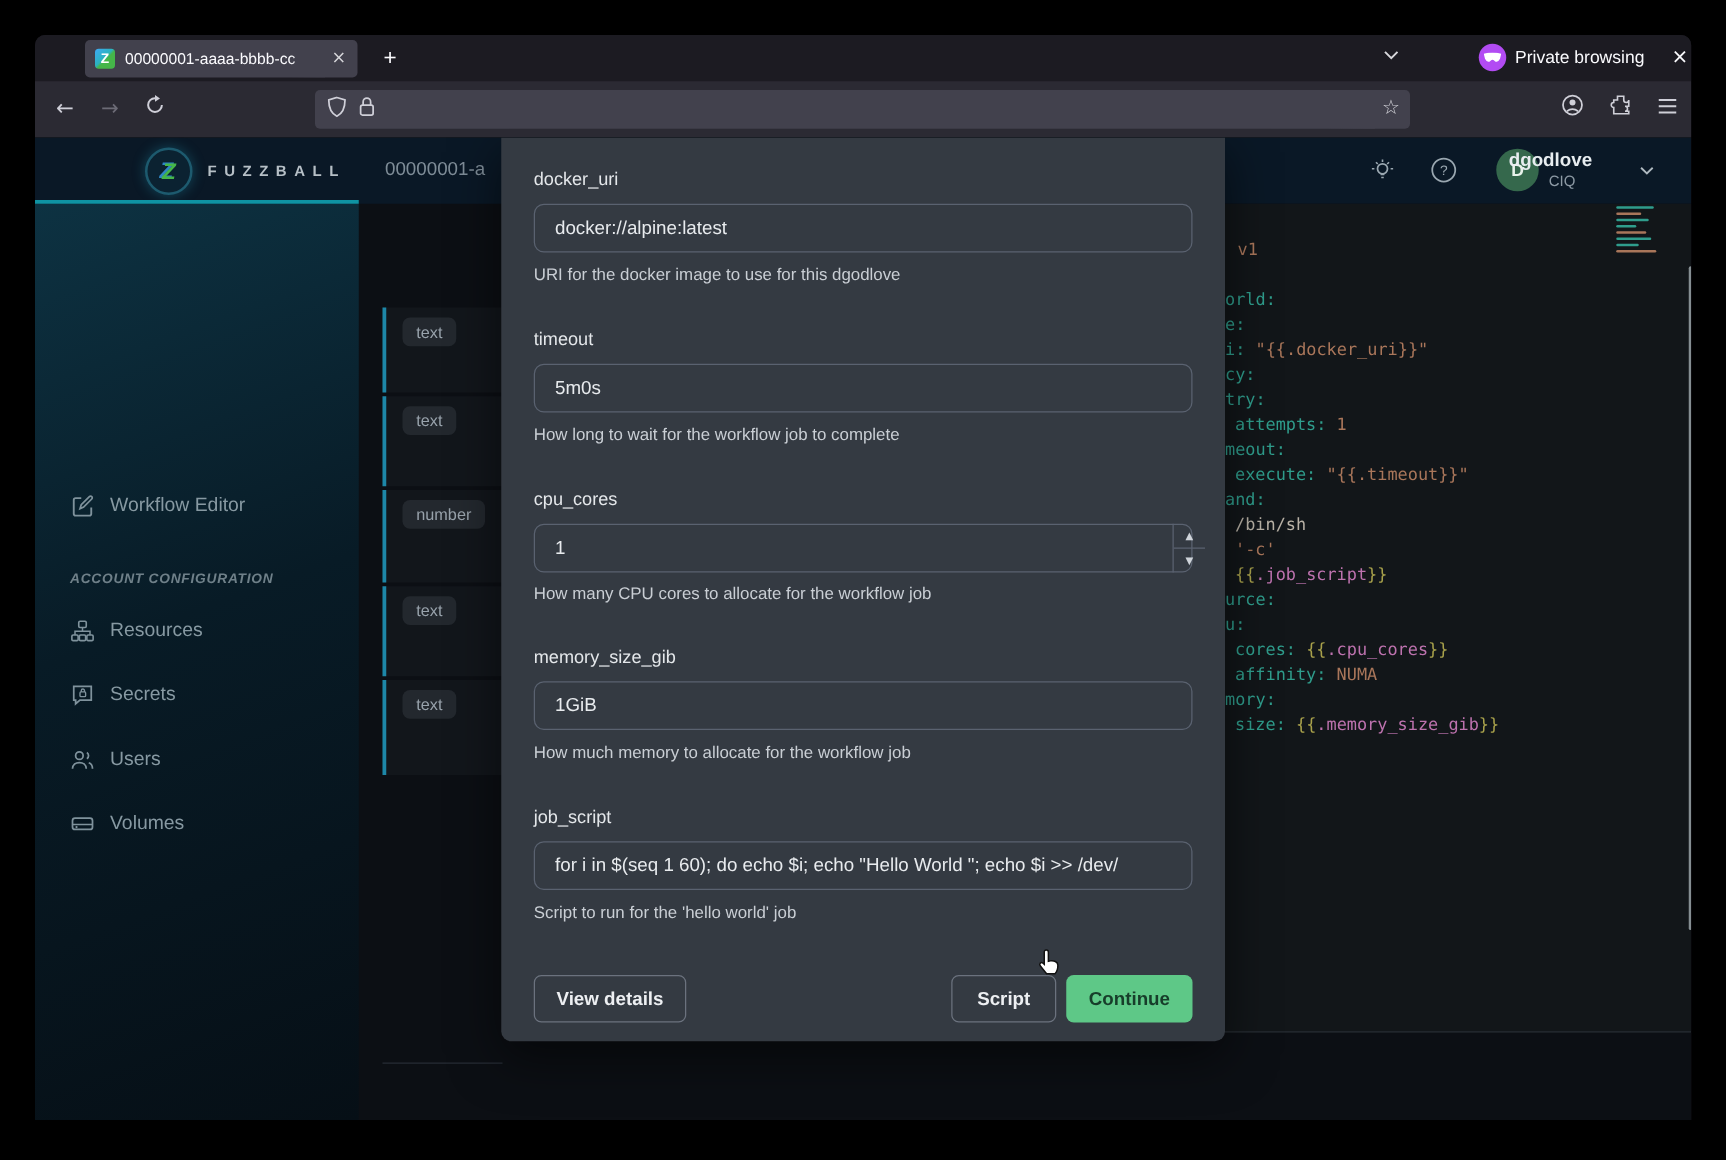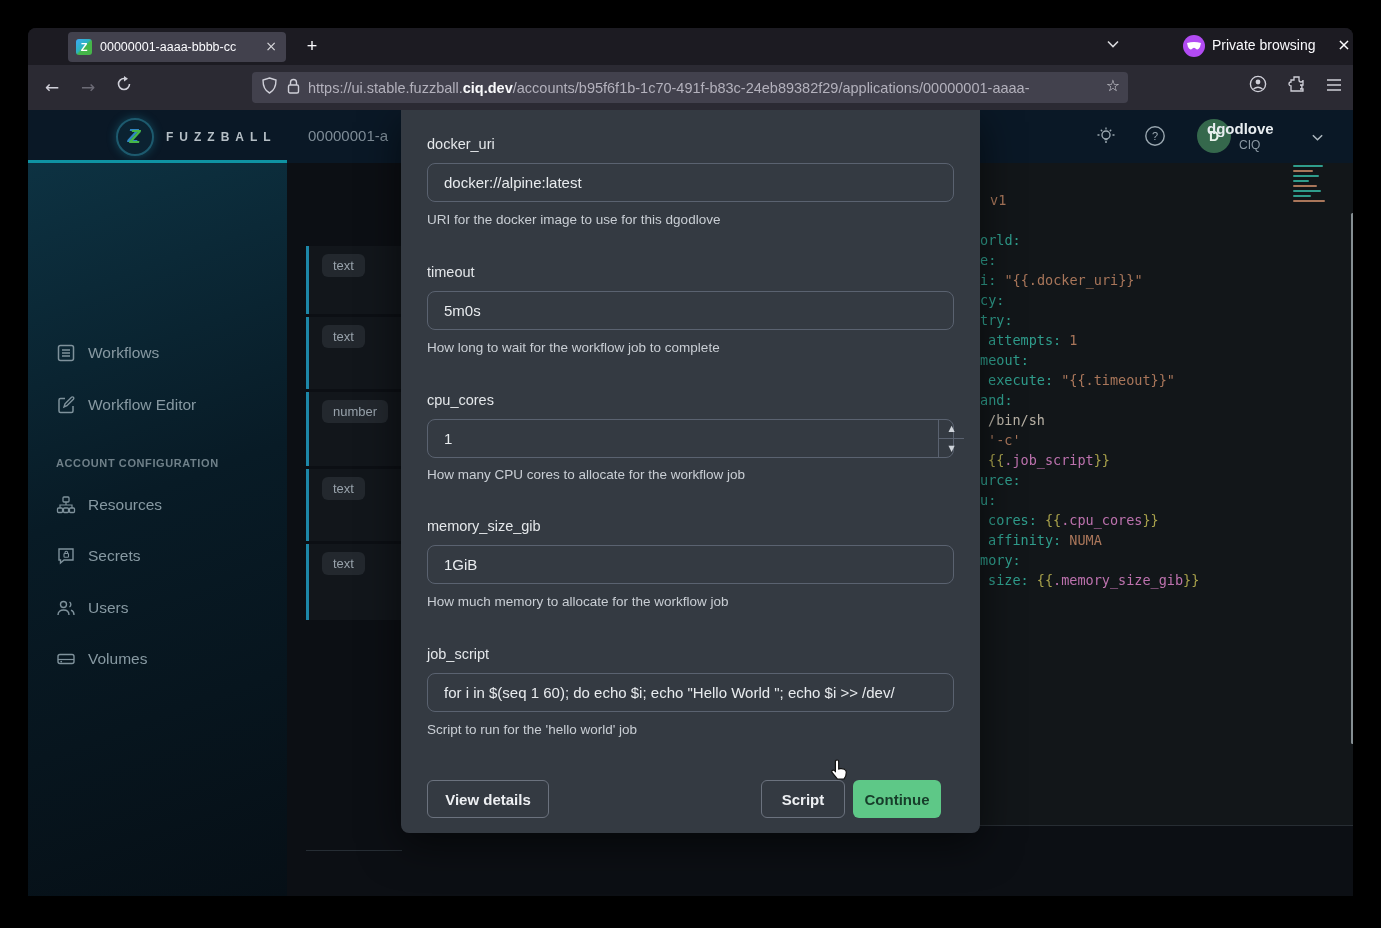--- a/index.html
+++ b/index.html
@@ -47,21 +47,21 @@
   #user-chevron { position:absolute; left:1283px; top:20px; color:#aeb8bf; }
 
   #teal-strip { position:absolute; left:0; top:50px; width:259px; height:3px; background:#0f93a3; z-index:3; }
 
   
   #sidebar { position:absolute; left:0; top:53px; width:259px; height:733px; background:linear-gradient(160deg,#0d3242 0%,#081b26 45%,#060f16 100%); }
   #account-select { position:absolute; left:18px; top:20px; width:221px; height:42px; border:1px solid #34505c; border-radius:8px; display:flex; align-items:center; padding:0 14px; color:#c8d1d6; font-size:15px; }
   #account-select .chev { margin-left:auto; color:#8fa0a9; }
   .side-item { position:absolute; left:18px; width:230px; height:28px; display:flex; align-items:center; color:#8799a2; font-size:15.5px; }
   .side-item svg { margin:0 12px 0 10px; flex:0 0 20px; color:#7f929c; }
-  #side-section { position:absolute; left:28px; top:294px; color:#6f8089; font-size:11px; font-weight:bold; letter-spacing:.6px; }
+  #side-section { position:absolute; left:28px; top:294px; color:#6f8089; font-size:11px; font-weight:bold; letter-spacing:.6px;font-style:italic; }
 
   
   .bg-card { position:absolute; left:278px; width:300px; background:#12161b; border-left:3px solid #1d87a8; }
   .bg-badge { display:inline-block; margin:8px 0 0 13px; background:#23282e; color:#98a2ab; font-size:13px; padding:4px 11px; border-radius:6px; }
   #left-divider { position:absolute; left:278px; top:740px; width:96px; height:1px; background:#262d34; }
 
   
   #editor { position:absolute; left:672px; top:53px; width:653px; height:663px; background:#121619; border-bottom:1px solid #272d33; }
   #code-lines { position:absolute; left:280px; top:27px; font-family:"DejaVu Sans Mono", monospace; font-size:13.5px; line-height:20px; white-space:pre; }
   .c-key { color:#2f9d8c; } .c-str { color:#a9765a; } .c-plain { color:#b9b2a6; }
@@ -74,21 +74,21 @@
   #modal { position:absolute; left:373px; top:0; width:579px; height:723px; background:#343a42; border-radius:0 0 8px 8px; box-shadow:0 12px 40px rgba(0,0,0,.55); z-index:40; }
   .fld-label { position:absolute; left:26px; color:#e4e7ea; font-size:14.5px; }
   .fld-input { position:absolute; left:26px; width:527px; height:39px; background:transparent; border:1px solid #5a6270; border-radius:8px; color:#e8ebee; font-size:15px; padding:0 16px; font-family:"Liberation Sans", sans-serif; outline:none; }
   .fld-help { position:absolute; left:26px; color:#c9ced4; font-size:13.5px; }
   #spinner { position:absolute; left:537px; width:26px; height:39px; border-left:1px solid #5a6270; display:flex; flex-direction:column; }
   #spinner span { flex:1; display:flex; align-items:center; justify-content:center; color:#cfd4da; font-size:8px; }
   #spin-up { border-bottom:1px solid #5a6270; }
   .mdl-btn { position:absolute; height:38px; border-radius:6px; font-size:15px; font-weight:bold; display:flex; align-items:center; justify-content:center; border:1px solid #6b727e; color:#edeff2; background:transparent; }
   #btn-viewdetails { left:26px; top:670px; width:122px; }
   #btn-cancel { left:360px; top:670px; width:84px; }
-  #btn-continue { left:452px; top:670px; width:88px; background:#5ec887; border:none; color:#173d2a; }
+  #btn-continue { left:452px; top:670px; width:101px; background:#5ec887; border:none; color:#173d2a; }
 
   #cursor { position:absolute; left:830px; top:758px; z-index:100; }
 </style>
 </head>
 <body>
 
 <div id="window">
 
   <div id="tabbar">
     <div id="tab">
@@ -126,21 +126,20 @@
         <svg width="15" height="17" viewBox="0 0 15 17">
             <path d="M7.5 1 L14 3 C14 10 11.5 14 7.5 16 C3.5 14 1 10 1 3 Z" fill="none" stroke="currentColor" stroke-width="1.4"></path>
           </svg>
       </span>
       <span style="color:#cfcfd8; margin-left:10px">
         <svg width="13" height="16" viewBox="0 0 13 16">
             <rect x="1.5" y="7" width="10" height="8" rx="1.5" fill="none" stroke="currentColor" stroke-width="1.4"></rect>
             <path d="M3.5 7 V4.5 A3 3 0 0 1 9.5 4.5 V7" fill="none" stroke="currentColor" stroke-width="1.4"></path>
           </svg>
       </span>
-      <span id="url-text"><span>https://ui.stable.fuzzball.</span><b>ciq.dev</b><span>/accounts/b95f6f1b-1c70-491f-b83c-24eb89382f29/applications/00000001-aaaa-</span></span>
       <span id="url-fade"></span>
       <span id="url-star" class="glyph">☆</span>
     </div>
     <div class="nav-ico" style="left:1218px">
       <svg width="18" height="18" viewBox="0 0 18 18">
           <circle cx="9" cy="9" r="7.6" fill="none" stroke="currentColor" stroke-width="1.4"></circle>
           <circle cx="9" cy="7" r="2.4" fill="currentColor"></circle>
           <path d="M4.5 14 Q9 10.5 13.5 14" fill="none" stroke="currentColor" stroke-width="1.4"></path>
         </svg>
     </div>
@@ -185,27 +184,20 @@
         <svg width="13" height="13" viewBox="0 0 14 14">
             <polyline points="2,4.5 7,9.5 12,4.5" fill="none" stroke="currentColor" stroke-width="1.6"></polyline>
           </svg>
       </div>
     </div>
 
     <div id="teal-strip"></div>
 
     <div id="sidebar">
 
-      <div class="side-item" style="top:176px">
-        <svg width="20" height="20" viewBox="0 0 20 20">
-            <rect x="2.5" y="2.5" width="15" height="15" rx="2" fill="none" stroke="currentColor" stroke-width="1.5"></rect>
-            <path d="M6 7 h8 M6 10 h8 M6 13 h8" stroke="currentColor" stroke-width="1.3"></path>
-          </svg>
-        <span>Workflows</span>
-      </div>
       <div class="side-item" style="top:228px">
         <svg width="20" height="20" viewBox="0 0 20 20">
             <path d="M17 11 v5 a1.5 1.5 0 0 1 -1.5 1.5 h-11 A1.5 1.5 0 0 1 3 16 V5 a1.5 1.5 0 0 1 1.5 -1.5 H9" fill="none" stroke="currentColor" stroke-width="1.5"></path>
             <path d="M8 12 l1-3.2 L15.5 2.3 a1.3 1.3 0 0 1 1.9 1.9 L10.9 10.7 Z" fill="none" stroke="currentColor" stroke-width="1.4"></path>
           </svg>
         <span>Workflow Editor</span>
       </div>
 
       <div id="side-section">ACCOUNT CONFIGURATION</div>
 

